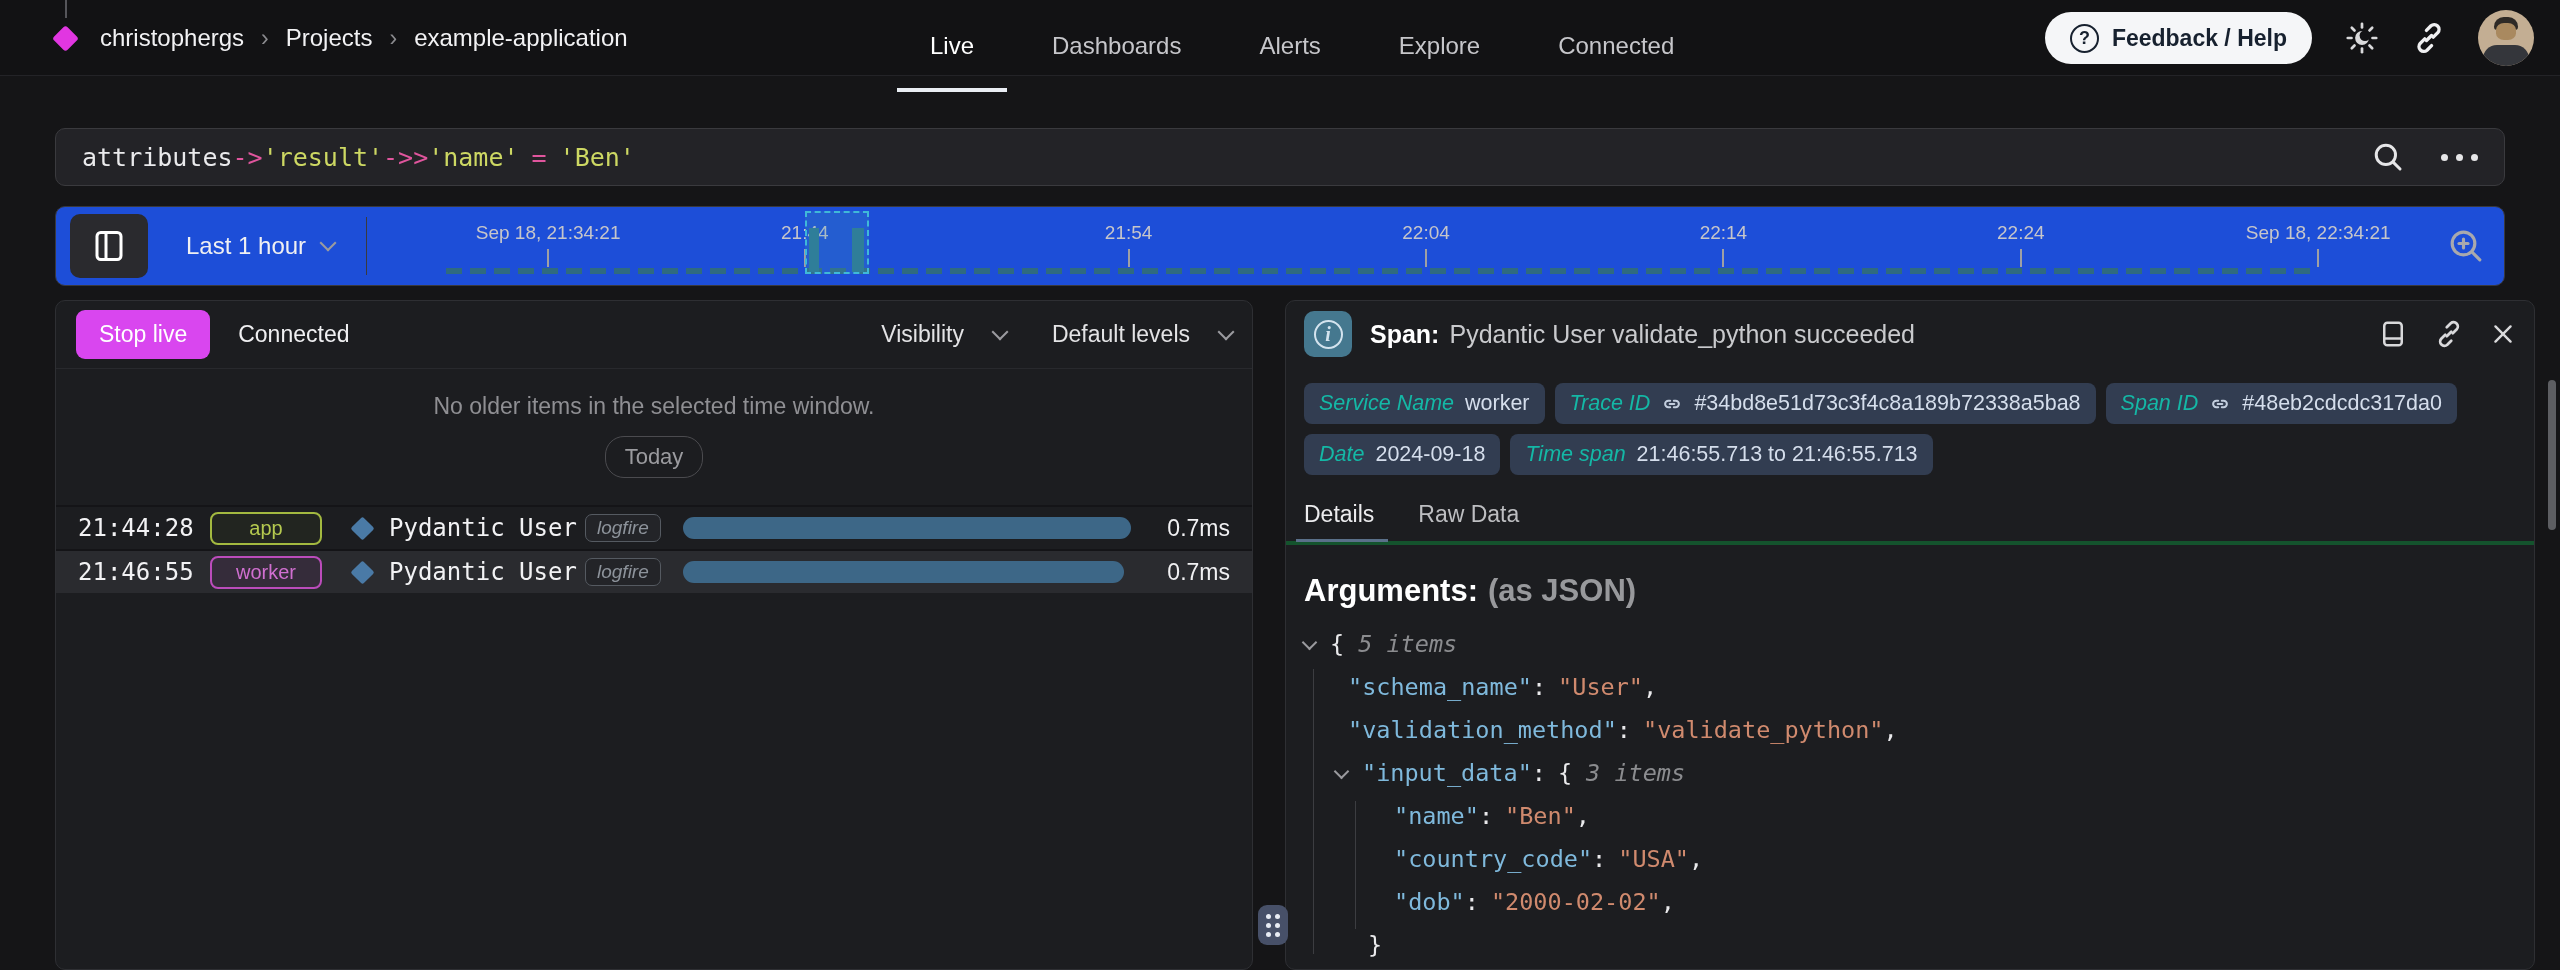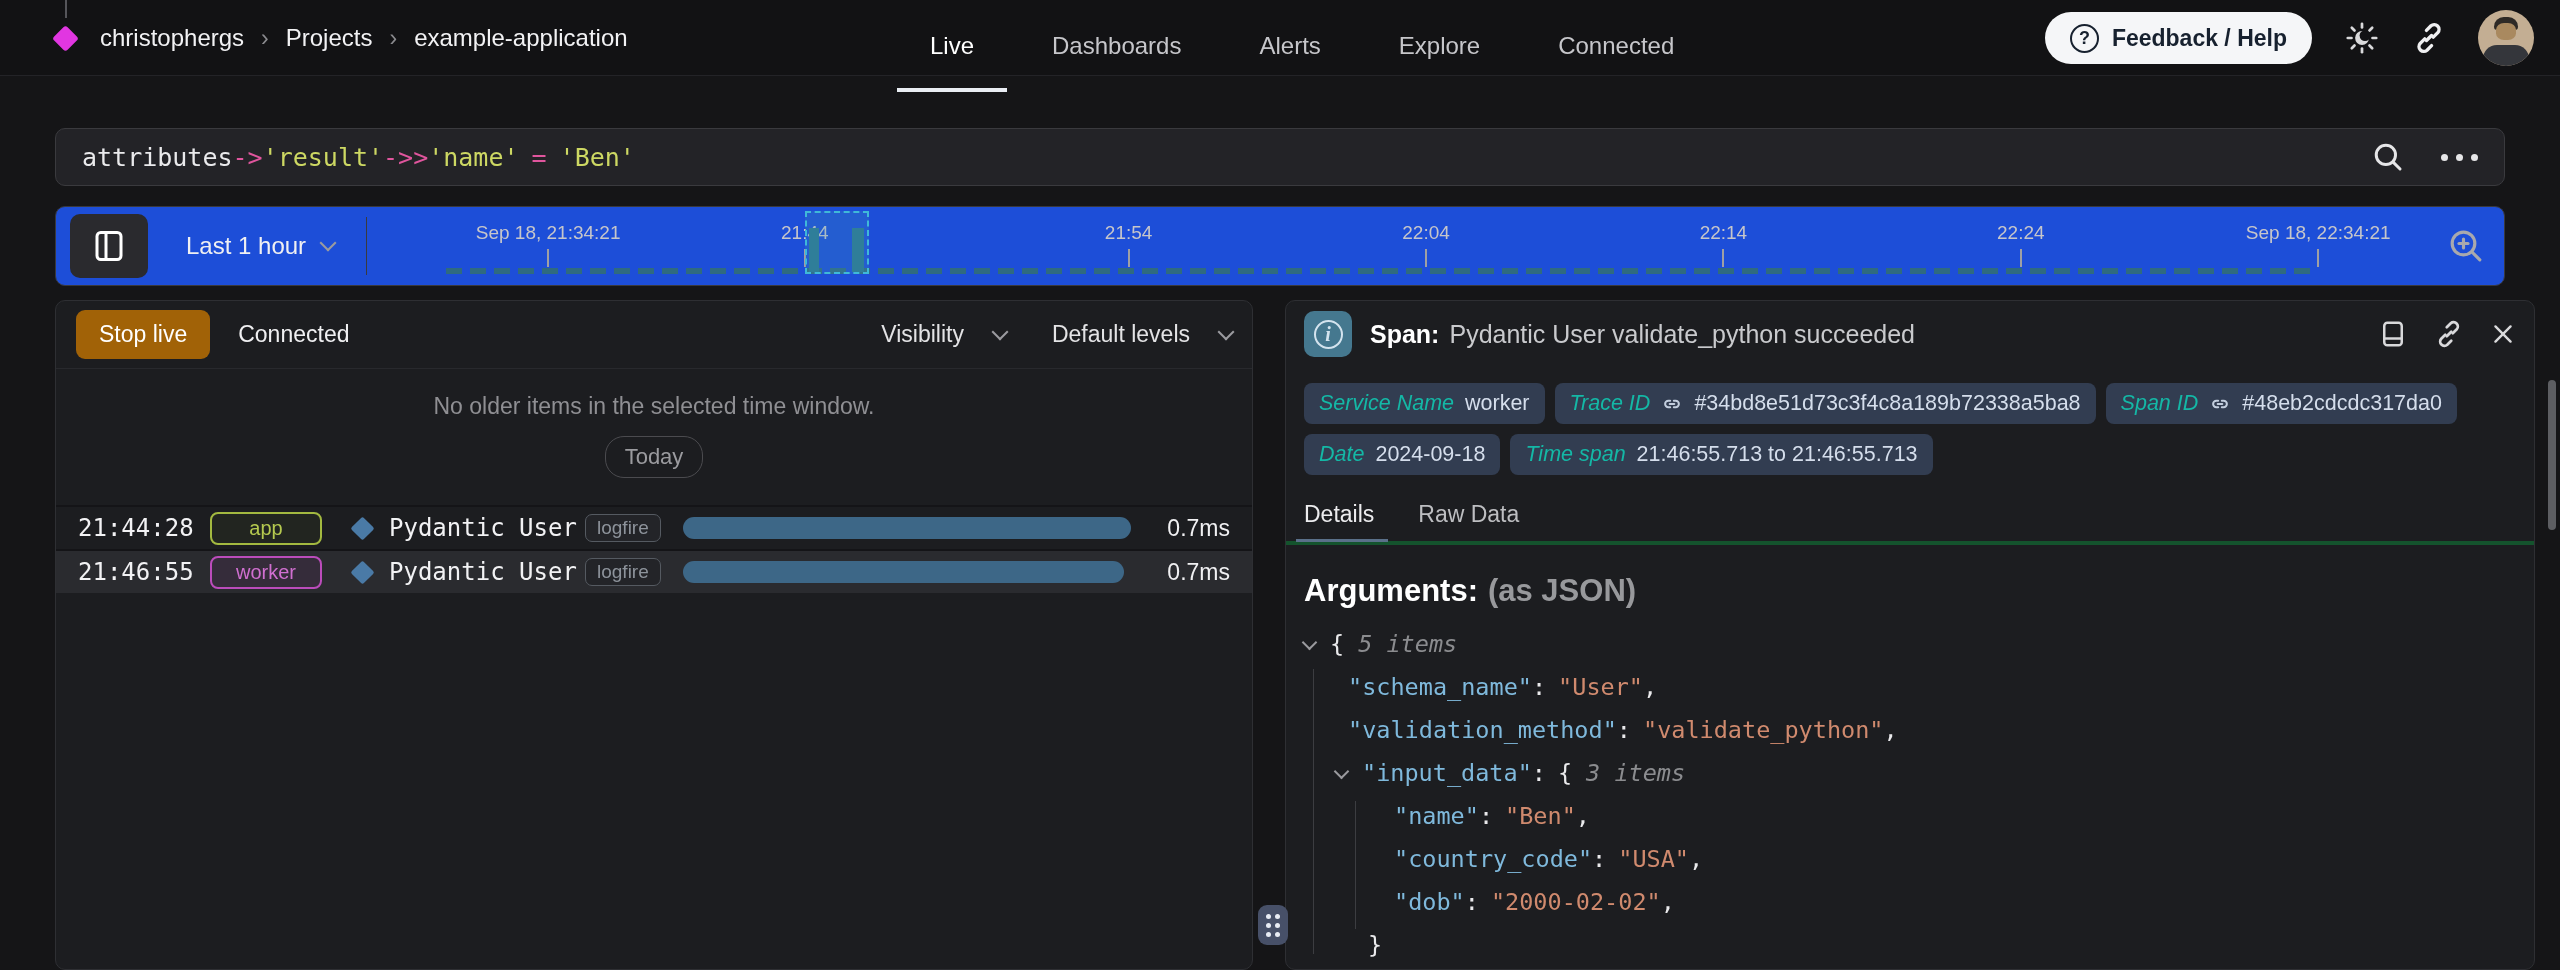--- a/index.html
+++ b/index.html
@@ -59,40 +59,40 @@
               border:2px dashed #3fb9d8; background:rgba(62,150,180,.22); cursor:grab; }
   .t-bar { position:absolute; bottom:0; background:#2f7e99; }
   .t-bar.b1 { left:2px; width:10px; height:44px; }
   .t-bar.b2 { right:3px; width:12px; height:44px; }
   .zoom-btn { margin:0 18px; color:#a9a9ad; cursor:pointer; flex:none; display:flex; }
 
   
   .live-panel { position:absolute; left:55px; top:300px; width:1198px; height:670px;
                 background:#1c1d20; border:1px solid #2e2f33; border-radius:10px; overflow:hidden; }
   .lp-header { height:68px; display:flex; align-items:center; padding:0 20px; border-bottom:1px solid #28292d; }
-  .stop-btn { background:#a16207; color:#fff; font-size:23px; border:none; border-radius:9px; padding:11px 23px; cursor:pointer; font-family:inherit; }
+  .stop-btn { background:#d946ef; color:#fff; font-size:23px; border:none; border-radius:9px; padding:11px 23px; cursor:pointer; font-family:inherit; }
   .connected { margin-left:28px; font-size:23px; color:#f0f0f2; }
   .lp-dropdowns { margin-left:auto; display:flex; gap:46px; }
   .dropdown { display:flex; align-items:center; gap:30px; font-size:23px; color:#e3e3e5; cursor:pointer; }
   .lp-empty { text-align:center; margin-top:24px; color:#8f8f93; font-size:23px; }
   .today-pill { display:block; margin:16px auto 16px; width:max-content; border:1px solid #4b4b4f; background:transparent;
                 color:#9b9b9f; border-radius:19px; padding:7px 19px; font-size:22px; cursor:pointer; font-family:inherit; }
   .rows { margin-top:27px; }
   .log-row { height:44px; display:flex; align-items:center; padding:0 22px;
              font-family:"DejaVu Sans Mono", monospace; font-size:24px; border-top:2px solid #141417; cursor:pointer; }
   .log-row.selected { background:#2a2b2f; }
   .cell-time { width:132px; color:#f2f2f4; flex:none; }
   .svc-badge { width:112px; text-align:center; font-family:"Liberation Sans", sans-serif; font-size:20px;
                border:2px solid; border-radius:8px; padding:3px 0; margin-right:28px; flex:none; }
   .svc-app    { color:#b5c94f; border-color:#a3b940; background:rgba(120,140,40,.08); }
   .svc-worker { color:#d06fd0; border-color:#bb4cbb; background:rgba(160,60,160,.10); }
   .row-diamond { width:17px; height:17px; background:#4a7aa6; transform:rotate(45deg); border-radius:2px; margin:0 18px 0 4px; flex:none; }
   .cell-name { width:196px; color:#f2f2f4; flex:none; }
   .tag-badge { font-family:"Liberation Sans", sans-serif; font-size:19px; color:#8d939b; border:1.5px solid #555a61;
-               background:#232428; border-radius:7px; padding:2px 11px; margin-right:22px; flex:none; }
+               background:#232428; border-radius:7px; padding:2px 11px; margin-right:22px; flex:none;font-style:italic; }
   .dur-bar { height:22px; border-radius:11px; background:#3d6787; flex:none; }
   .log-row:nth-child(1) .dur-bar { width:448px; }
   .log-row:nth-child(2) .dur-bar { width:441px; }
   .cell-dur { margin-left:auto; font-family:"Liberation Sans", sans-serif; font-size:23px; color:#f0f0f2; }
 
   
   .drag-handle { position:absolute; left:1258px; top:905px; width:30px; height:40px; background:#475068; border-radius:9px;
                  display:grid; grid-template-columns:repeat(2,5px); grid-template-rows:repeat(3,5px); gap:4px;
                  place-content:center; cursor:col-resize; }
   .drag-handle i { width:5px; height:5px; border-radius:50%; background:#e8ecf4; }

